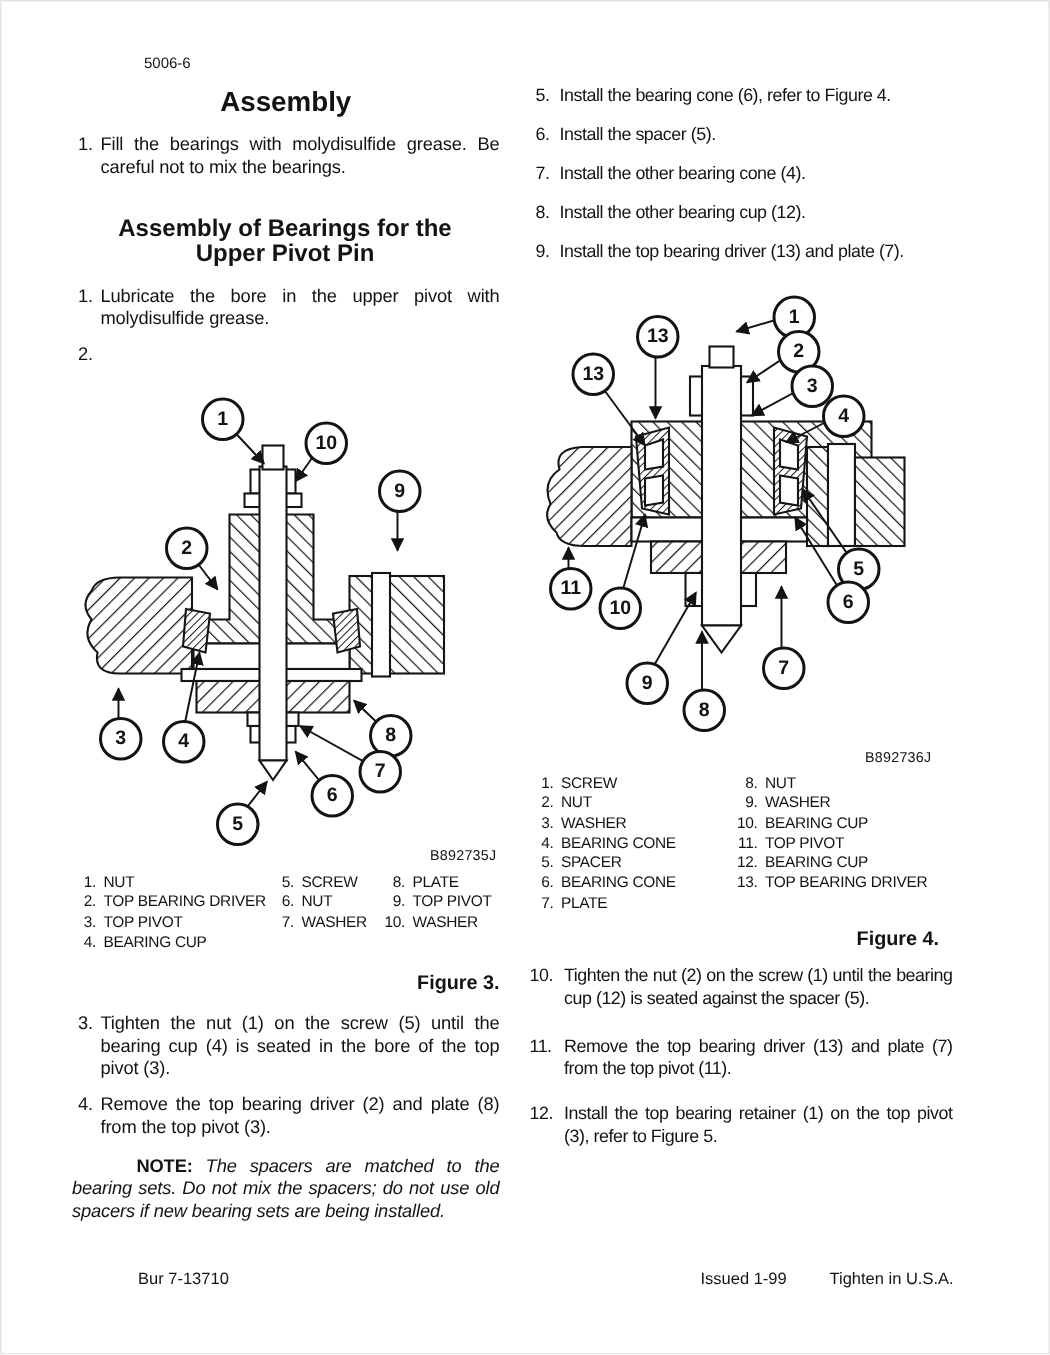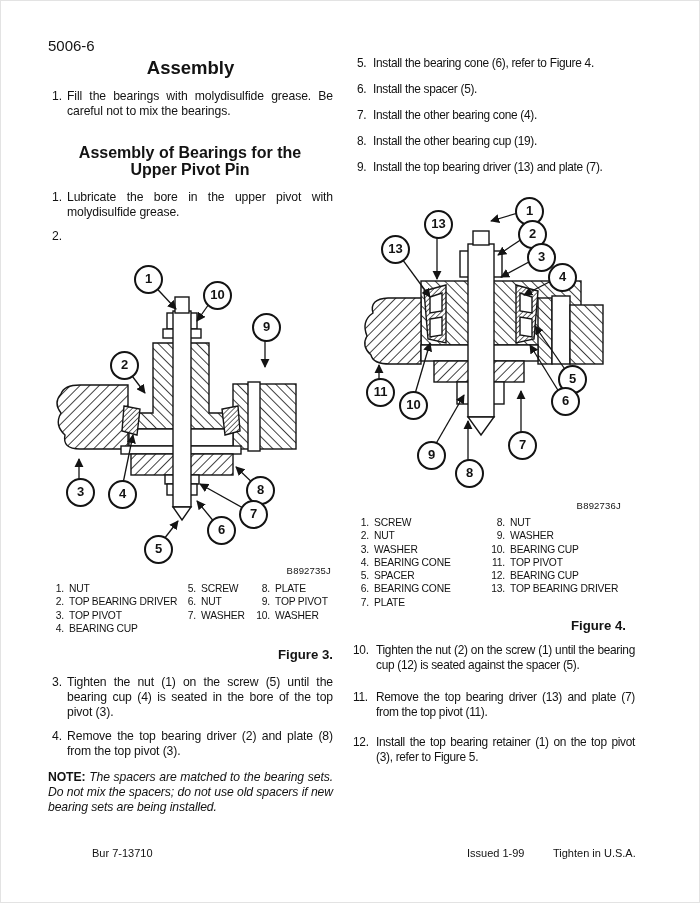--- a/index.html
+++ b/index.html
@@ -1,30 +1,30 @@
 <!DOCTYPE html>
 <html><head>
 <meta charset="utf-8">
 <style>
   html,body{margin:0;padding:0;background:#fff;}
   .page{position:relative;width:700px;height:903px;background:#fff;overflow:hidden;
         font-family:"Liberation Sans",sans-serif;color:#131313;border:1px solid #e3e3e3;box-sizing:border-box;}
   .abs{position:absolute;}
-  .pgnum{font-size:15px;}
+  .pgnum{font-size:10px;margin-left:48px;}
   .h1{font-size:18.5px;font-weight:bold;text-align:center;}
   .h2{font-size:16px;font-weight:bold;text-align:center;line-height:16.5px;}
   .step{position:absolute;text-align:justify;}
   .lstep{font-size:12.2px;line-height:15.1px;letter-spacing:-0.1px;width:285px;padding-left:19px;box-sizing:border-box;}
   .rstep{font-size:11.9px;line-height:15px;letter-spacing:-0.3px;width:282px;box-sizing:border-box;}
   .r1{padding-left:20px;}
   .r2{padding-left:23px;}
   .num{position:absolute;left:4px;top:0;}
   .num2{position:absolute;left:0;top:0;}
   .note{font-size:12.2px;line-height:15.1px;letter-spacing:-0.1px;width:285px;text-align:justify;font-style:italic;}
-  .note b{font-style:normal;}
+  .note b{font-style:normal;margin-left:43px;}
   .fig{position:absolute;}
   .co{position:absolute;width:25px;height:25px;border:2px solid #131313;border-radius:50%;background:#fff;
       font-weight:bold;font-size:13px;text-align:center;line-height:24px;box-sizing:content-box;}
   .code{font-size:9.5px;text-align:right;letter-spacing:0.2px;}
   .cap{font-weight:bold;font-size:13.2px;text-align:right;}
   .pl{position:absolute;font-size:10.3px;line-height:13.3px;white-space:nowrap;letter-spacing:-0.2px;}
   .pl .row{display:flex;}
   .pn{text-align:right;margin-right:5px;}
   .w13{width:13px;} .w18{width:18px;}
   .foot{font-size:11px;}
@@ -188,21 +188,21 @@
   <div class="step rstep r1" style="left:352px;top:81px;">
     <span class="num">6.</span>
     <span>Install the spacer (5).</span>
   </div>
   <div class="step rstep r1" style="left:352px;top:107px;">
     <span class="num">7.</span>
     <span>Install the other bearing cone (4).</span>
   </div>
   <div class="step rstep r1" style="left:352px;top:133px;">
     <span class="num">8.</span>
-    <span>Install the other bearing cup (19).</span>
+    <span>Install the other bearing cup (12).</span>
   </div>
   <div class="step rstep r1" style="left:352px;top:159px;">
     <span class="num">9.</span>
     <span>Install the top bearing driver (13) and plate (7).</span>
   </div>
 
   <div class="fig" style="left:355px;top:192px;width:290px;height:300px;">
     <svg width="290" height="300" viewBox="0 0 290 300">
       <defs>
         <pattern id="f4a" width="6.8" height="6.8" patternUnits="userSpaceOnUse" patternTransform="rotate(45)">

